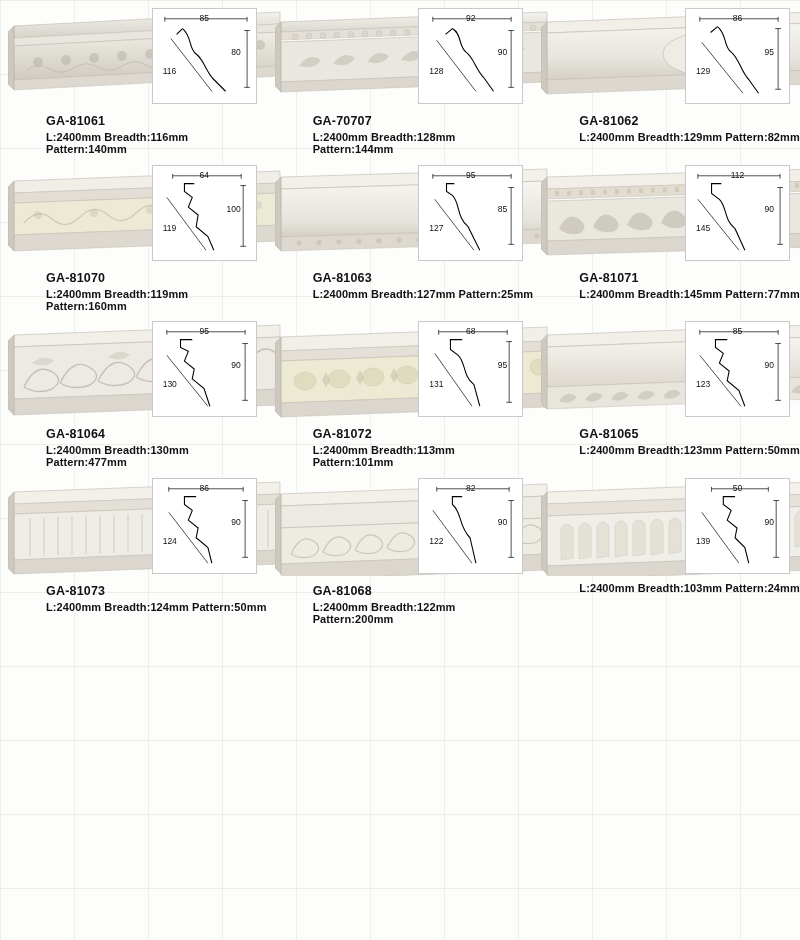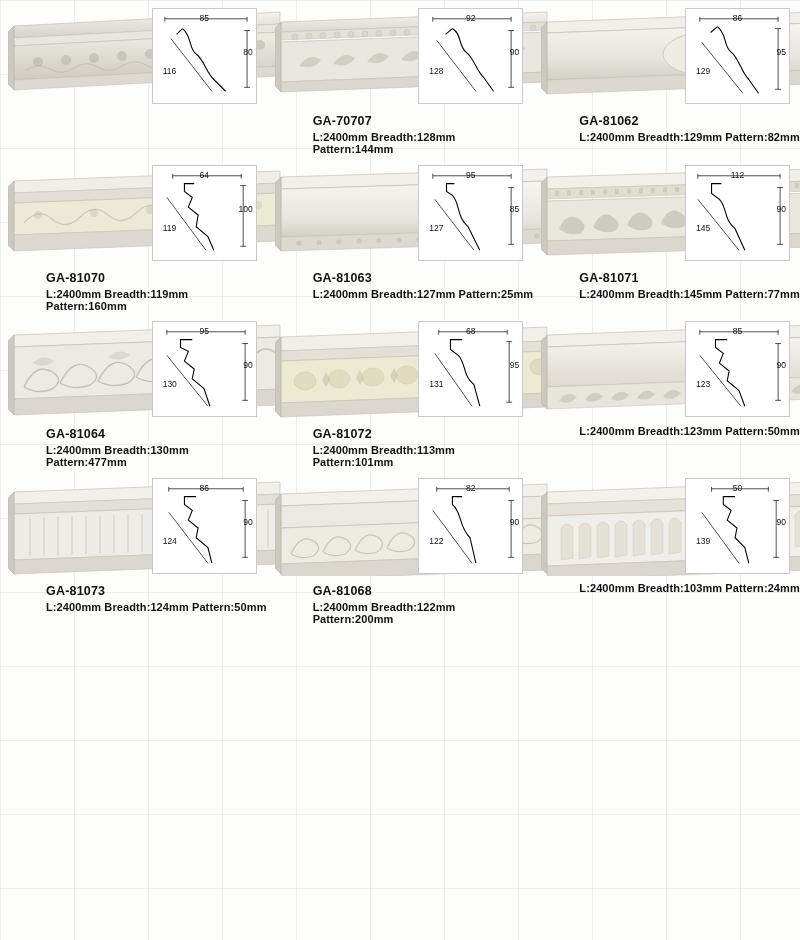--- a/index.html
+++ b/index.html
@@ -48,21 +48,21 @@
   }
   .profile-box svg{display:block;width:100%;height:100%;}
   .dim{
     position:absolute;
     font-size:8.5px;
     color:#111;
     font-family:"Liberation Sans", sans-serif;
     line-height:1;
   }
   .dim-top{top:5px;left:0;width:100%;text-align:center;}
-  .dim-right{right:3px;top:46%;transform:translateY(-50%);margin-left:24px;}
+  .dim-right{right:15px;top:46%;transform:translateY(-50%);margin-left:24px;}
   .dim-left{left:10px;top:62%;text-align:center;}
   .labels{
     padding-left:46px;
   }
   .code{
     font-size:12.5px;
     font-weight:bold;
     color:#111;
     letter-spacing:0.2px;
     margin:2px 0 3px 0;
@@ -132,20 +132,24 @@
           <path d="M96,22 L96,80" stroke="#000" stroke-width="0.7" fill="none"></path>
           <path d="M93,22 L99,22 M93,80 L99,80" stroke="#000" stroke-width="0.7"></path>
           <path d="M18,30 L60,84" stroke="#000" stroke-width="0.7"></path>
           <path d="M30,20 C40,28 36,40 44,46 C52,52 54,64 62,72 L74,84" stroke="#000" stroke-width="1.1" fill="none"></path>
           <path d="M30,20 L24,26" stroke="#000" stroke-width="1.1" fill="none"></path>
         </svg>
         <div class="dim dim-top">85</div>
         <div class="dim dim-right">80</div>
         <div class="dim dim-left">116</div>
       </div>
+    </div>
+    <div class="labels">
+      <div class="code">GA-81061</div>
+      <div class="spec">L:2400mm  Breadth:116mm  Pattern:140mm</div>
     </div>
   </div>
 
   <div class="cell right-col">
     <div class="moulding-area">
       <div class="moulding">
         <svg viewBox="0 0 276 96" preserveAspectRatio="none">
           <defs>
             <linearGradient id="g2" x1="0" y1="0" x2="0" y2="1">
               <stop offset="0%" stop-color="#f5f3ef"></stop>
@@ -538,20 +542,21 @@
           <path d="M91,22 L97,22 M91,80 L97,80" stroke="#000" stroke-width="0.7"></path>
           <path d="M14,34 L56,86" stroke="#000" stroke-width="0.7"></path>
           <path d="M42,18 L30,18 L30,26 L38,32 L34,42 L44,50 L42,60 L54,70 L60,86" stroke="#000" stroke-width="1.1" fill="none"></path>
         </svg>
         <div class="dim dim-top">85</div>
         <div class="dim dim-right">90</div>
         <div class="dim dim-left">123</div>
       </div>
     </div>
     <div class="labels">
+      <div class="code">GA-81065</div>
       <div class="spec">L:2400mm  Breadth:123mm  Pattern:50mm</div>
     </div>
   </div>
 
   <div class="cell right-col">
     <div class="moulding-area">
       <div class="moulding">
         <svg viewBox="0 0 276 96" preserveAspectRatio="none">
           <path d="M6,12 L272,2 L272,14 L6,24 Z" fill="#f3f0ea" stroke="#bdb9af" stroke-width="0.6"></path>
           <path d="M6,24 L272,14 L272,24 L6,34 Z" fill="#e4e0d8" stroke="#c3bfb5" stroke-width="0.5"></path>

